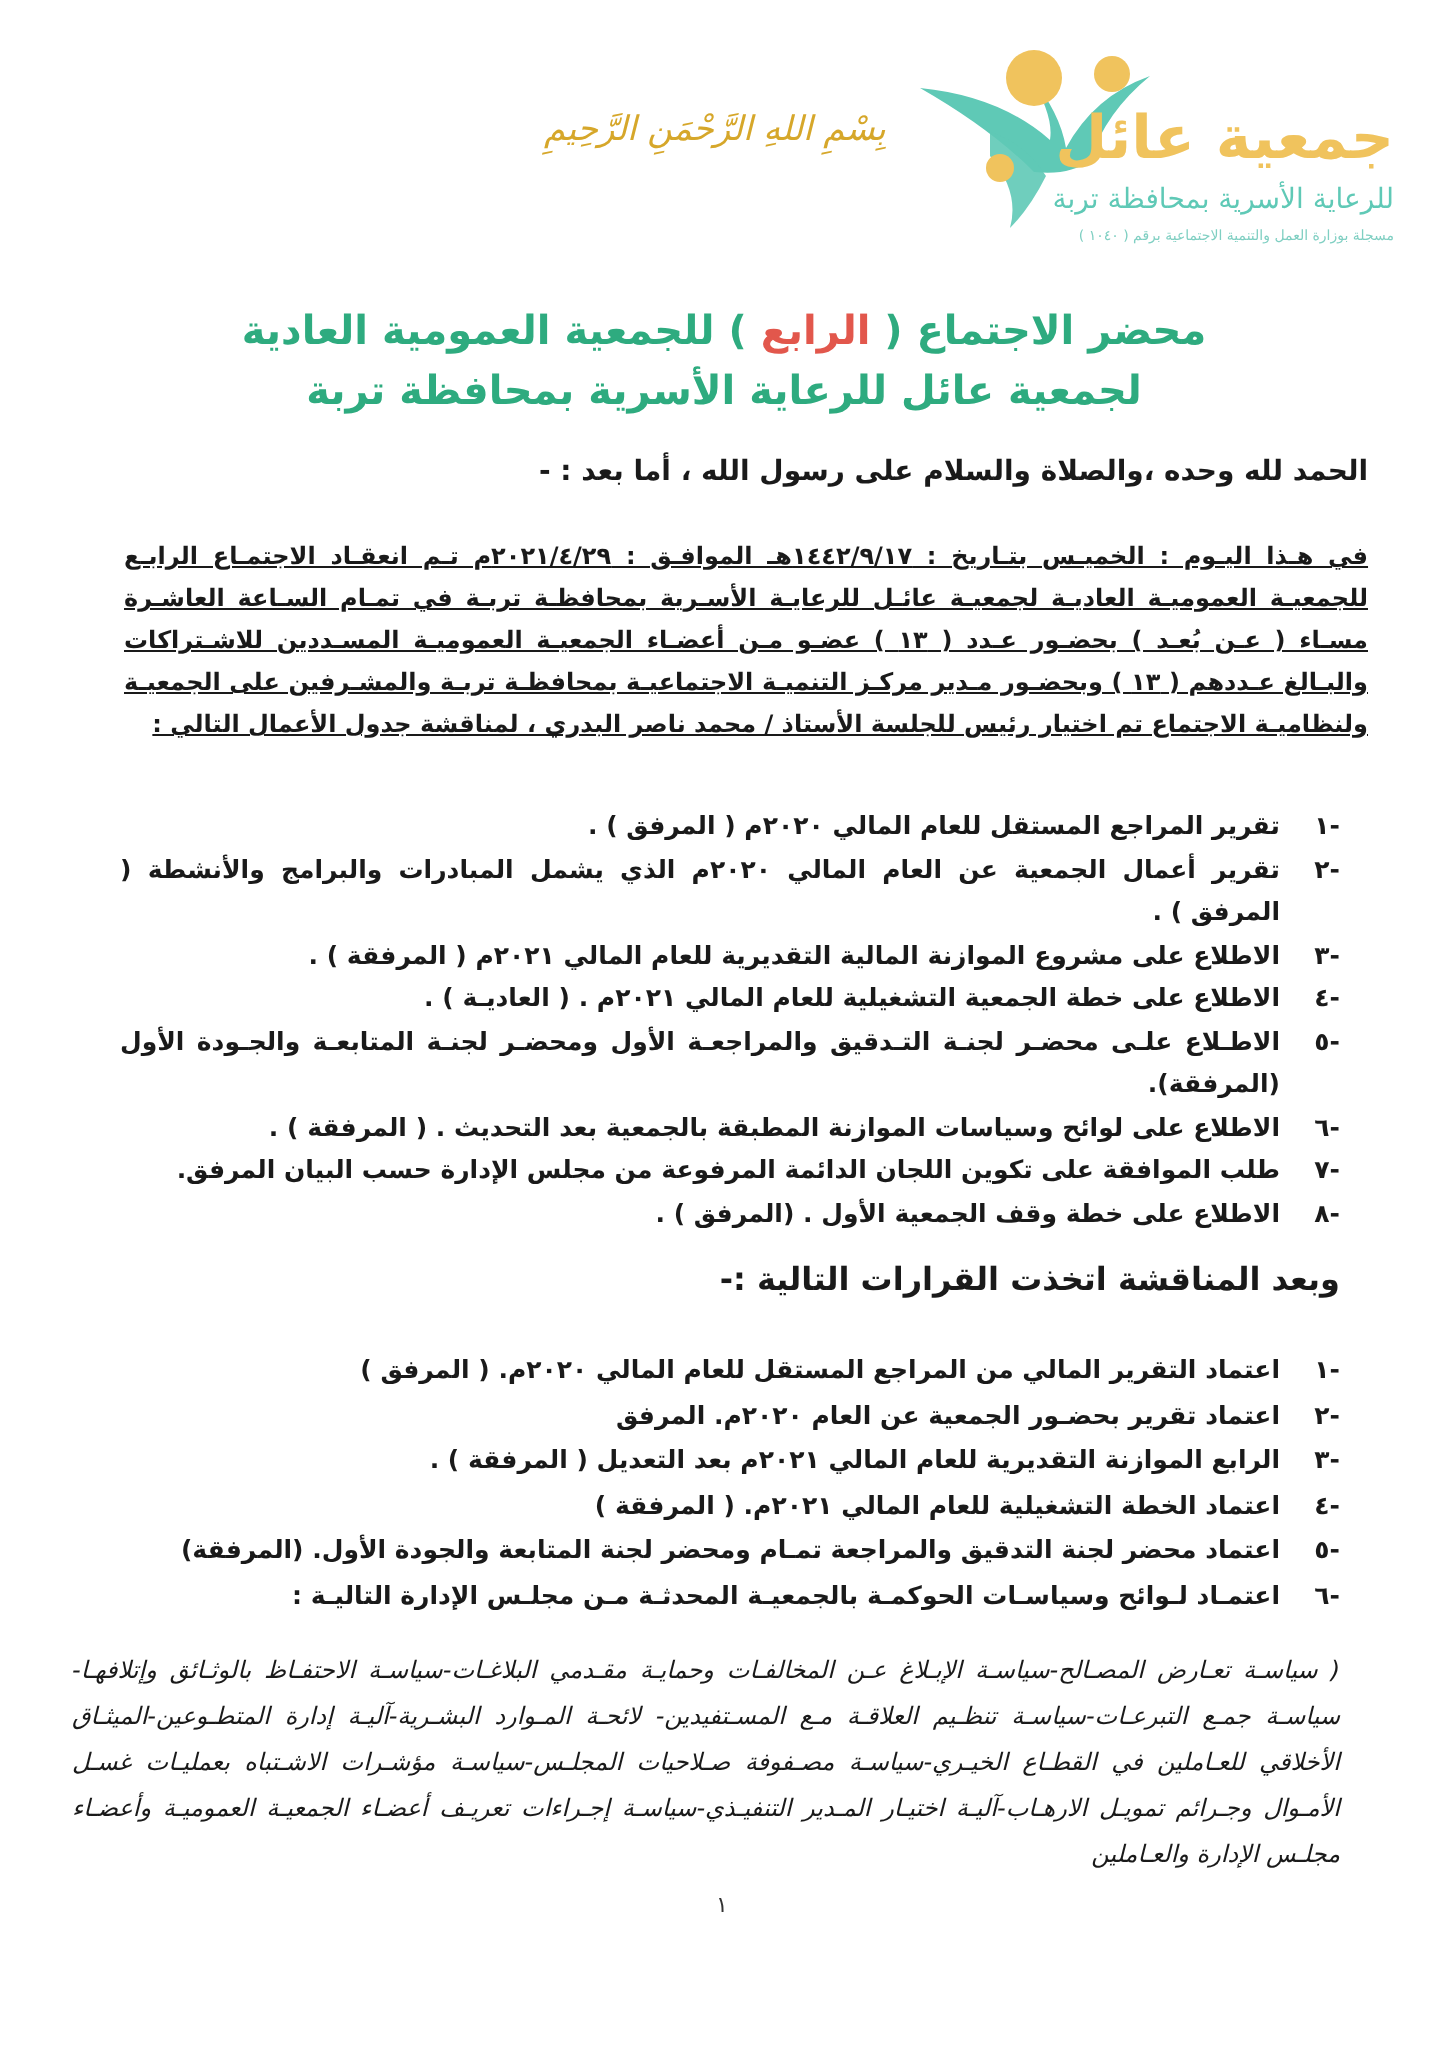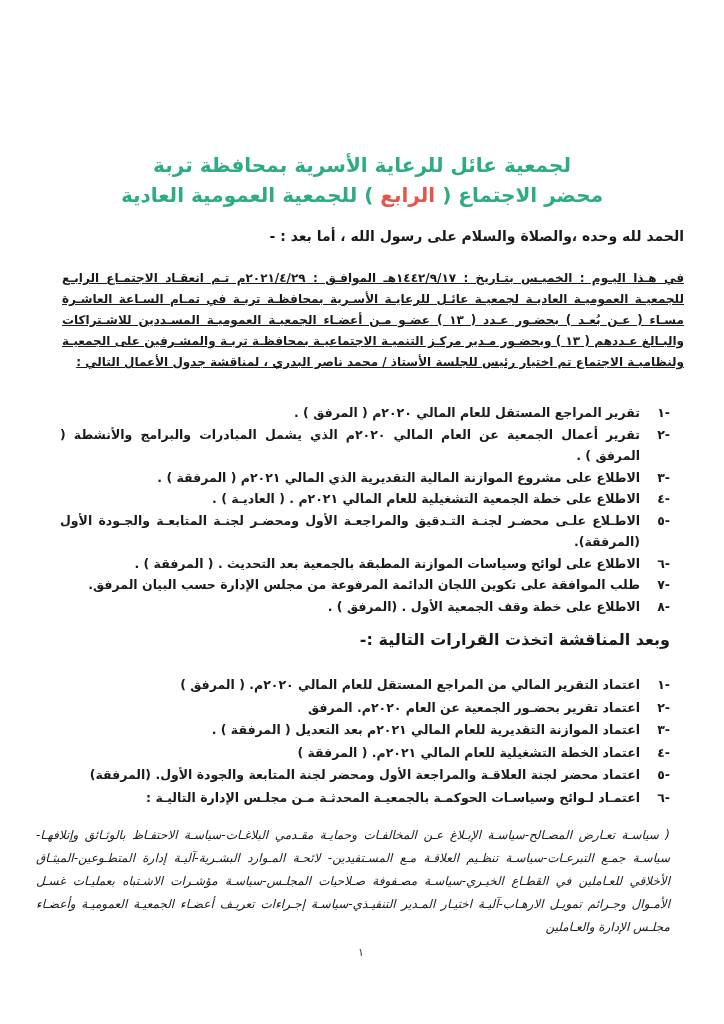--- a/index.html
+++ b/index.html
@@ -56,48 +56,63 @@
   .policies { top: 824px; font-size: 12px; line-height: 23px; left: 36px; right: 54px; font-style: italic; }
   .page-number {
     position: absolute; left: 358px; top: 946px; font-size: 11px; color: #333;
   }
 </style>
 </head>
 <body>
 
 <div class="page">
 
+  <div class="logo">
+    <svg width="262" height="116" viewBox="0 0 262 116">
 
+      <path d="M5 36 Q45 40 70 62 Q72 50 60 30 Q75 48 78 66 Q92 40 120 30 Q98 48 90 72 Q80 80 62 78 Q40 56 5 36 Z" fill="#5fc9b6"></path>
+      <path d="M40 58 Q58 64 68 80 Q60 96 50 106 Q55 88 40 70 Z" fill="#5fc9b6" opacity="0.9"></path>
+
+      <circle cx="62" cy="31" r="14" fill="#f0c35d"></circle>
+      <circle cx="101" cy="29" r="9" fill="#f0c35d"></circle>
+      <circle cx="45" cy="76" r="7" fill="#f0c35d"></circle>
+    </svg>
+    <div class="logo-name">جمعية عائل</div>
+    <div class="logo-sub">للرعاية الأسرية بمحافظة تربة</div>
+    <div class="logo-reg">مسجلة بوزارة العمل والتنمية الاجتماعية برقم ( ١٠٤٠ )</div>
+  </div>
+
+  <div class="basmala">بِسْمِ اللهِ الرَّحْمَنِ الرَّحِيمِ</div>
 
   <div class="title-block">
-    <div class="title-line">لجمعية عائل للرعاية الأسرية بمحافظة تربة</div>
     <div class="title-line">
       <span>محضر الاجتماع (</span>
       <span class="title-red">الرابع</span>
       <span>) للجمعية العمومية العادية</span>
     </div>
+    <div class="title-line">لجمعية عائل للرعاية الأسرية بمحافظة تربة</div>
   </div>
 
   <div class="doc greeting">الحمد لله وحده ،والصلاة والسلام على رسول الله ، أما بعد : -</div>
 
   <div class="doc intro">في هـذا اليـوم :   الخميـس  بتـاريخ : ١٤٤٢/٩/١٧هـ  الموافـق : ٢٠٢١/٤/٢٩م تـم انعقـاد الاجتمـاع الرابـع للجمعيـة العموميـة العاديـة لجمعيـة عائـل للرعايـة الأسـرية بمحافظـة تربـة في تمـام السـاعة العاشـرة مسـاء ( عـن بُعـد ) بحضـور عـدد ( ١٣ ) عضـو مـن أعضـاء الجمعيـة العموميـة المسـددين للاشـتراكات والبـالغ عـددهم ( ١٣ ) وبحضـور مـدير مركـز التنميـة الاجتماعيـة بمحافظـة تربـة والمشـرفين على الجمعيـة ولنظاميـة الاجتماع تم اختيار رئيس للجلسة الأستاذ / محمد ناصر البدري ، لمناقشة جدول الأعمال التالي :</div>
 
   <div class="doc agenda">
     <ul class="list">
       <li>
           <span class="num">-١</span>
           <span class="txt">تقرير المراجع المستقل للعام المالي ٢٠٢٠م ( المرفق ) .</span>
         </li>
       <li>
           <span class="num">-٢</span>
           <span class="txt">تقرير أعمال الجمعية عن العام المالي ٢٠٢٠م الذي يشمل المبادرات والبرامج والأنشطة ( المرفق ) .</span>
         </li>
       <li>
           <span class="num">-٣</span>
-          <span class="txt">الاطلاع على مشروع الموازنة المالية التقديرية الذي المالي ٢٠٢١م ( المرفقة ) .</span>
+          <span class="txt">الاطلاع على مشروع الموازنة المالية التقديرية للعام المالي ٢٠٢١م ( المرفقة ) .</span>
         </li>
       <li>
           <span class="num">-٤</span>
           <span class="txt">الاطلاع على خطة الجمعية التشغيلية للعام المالي ٢٠٢١م . ( العاديـة ) .</span>
         </li>
       <li>
           <span class="num">-٥</span>
           <span class="txt">الاطـلاع علـى محضـر لجنـة التـدقيق والمراجعـة الأول ومحضـر لجنـة المتابعـة والجـودة الأول (المرفقة).</span>
         </li>
       <li>
@@ -122,29 +137,29 @@
       <li>
           <span class="num">-١</span>
           <span class="txt">اعتماد التقرير المالي من المراجع المستقل للعام المالي ٢٠٢٠م. ( المرفق )</span>
         </li>
       <li>
           <span class="num">-٢</span>
           <span class="txt">اعتماد تقرير بحضـور الجمعية عن العام ٢٠٢٠م. المرفق</span>
         </li>
       <li>
           <span class="num">-٣</span>
-          <span class="txt">اعتماد الموازنة التقديرية للعام المالي ٢٠٢١م بعد التعديل ( المرفقة ) .</span>
+          <span class="txt">الرابع الموازنة التقديرية للعام المالي ٢٠٢١م بعد التعديل ( المرفقة ) .</span>
         </li>
       <li>
           <span class="num">-٤</span>
           <span class="txt">اعتماد الخطة التشغيلية للعام المالي ٢٠٢١م. ( المرفقة )</span>
         </li>
       <li>
           <span class="num">-٥</span>
-          <span class="txt">اعتماد محضر لجنة العلاقـة والمراجعة الأول ومحضر لجنة المتابعة والجودة الأول. (المرفقة)</span>
+          <span class="txt">اعتماد محضر لجنة التدقيق والمراجعة تمـام ومحضر لجنة المتابعة والجودة الأول. (المرفقة)</span>
         </li>
       <li>
           <span class="num">-٦</span>
           <span class="txt">اعتمـاد لـوائح وسياسـات الحوكمـة بالجمعيـة المحدثـة مـن مجلـس الإدارة التاليـة :</span>
         </li>
     </ul>
   </div>
 
   <div class="doc policies">( سياسـة تعـارض المصـالح-سياسـة الإبـلاغ عـن المخالفـات وحمايـة مقـدمي البلاغـات-سياسـة الاحتفـاظ بالوثـائق وإتلافهـا-سياسـة جمـع التبرعـات-سياسـة تنظـيم العلاقـة مـع المسـتفيدين- لائحـة المـوارد البشـرية-آليـة إدارة المتطـوعين-الميثـاق الأخلاقي للعـاملين في القطـاع الخيـري-سياسـة مصـفوفة صـلاحيات المجلـس-سياسـة مؤشـرات الاشـتباه بعمليـات غسـل الأمـوال وجـرائم تمويـل الارهـاب-آليـة اختيـار المـدير التنفيـذي-سياسـة إجـراءات تعريـف أعضـاء الجمعيـة العموميـة وأعضـاء مجلـس الإدارة والعـاملين</div>
 

